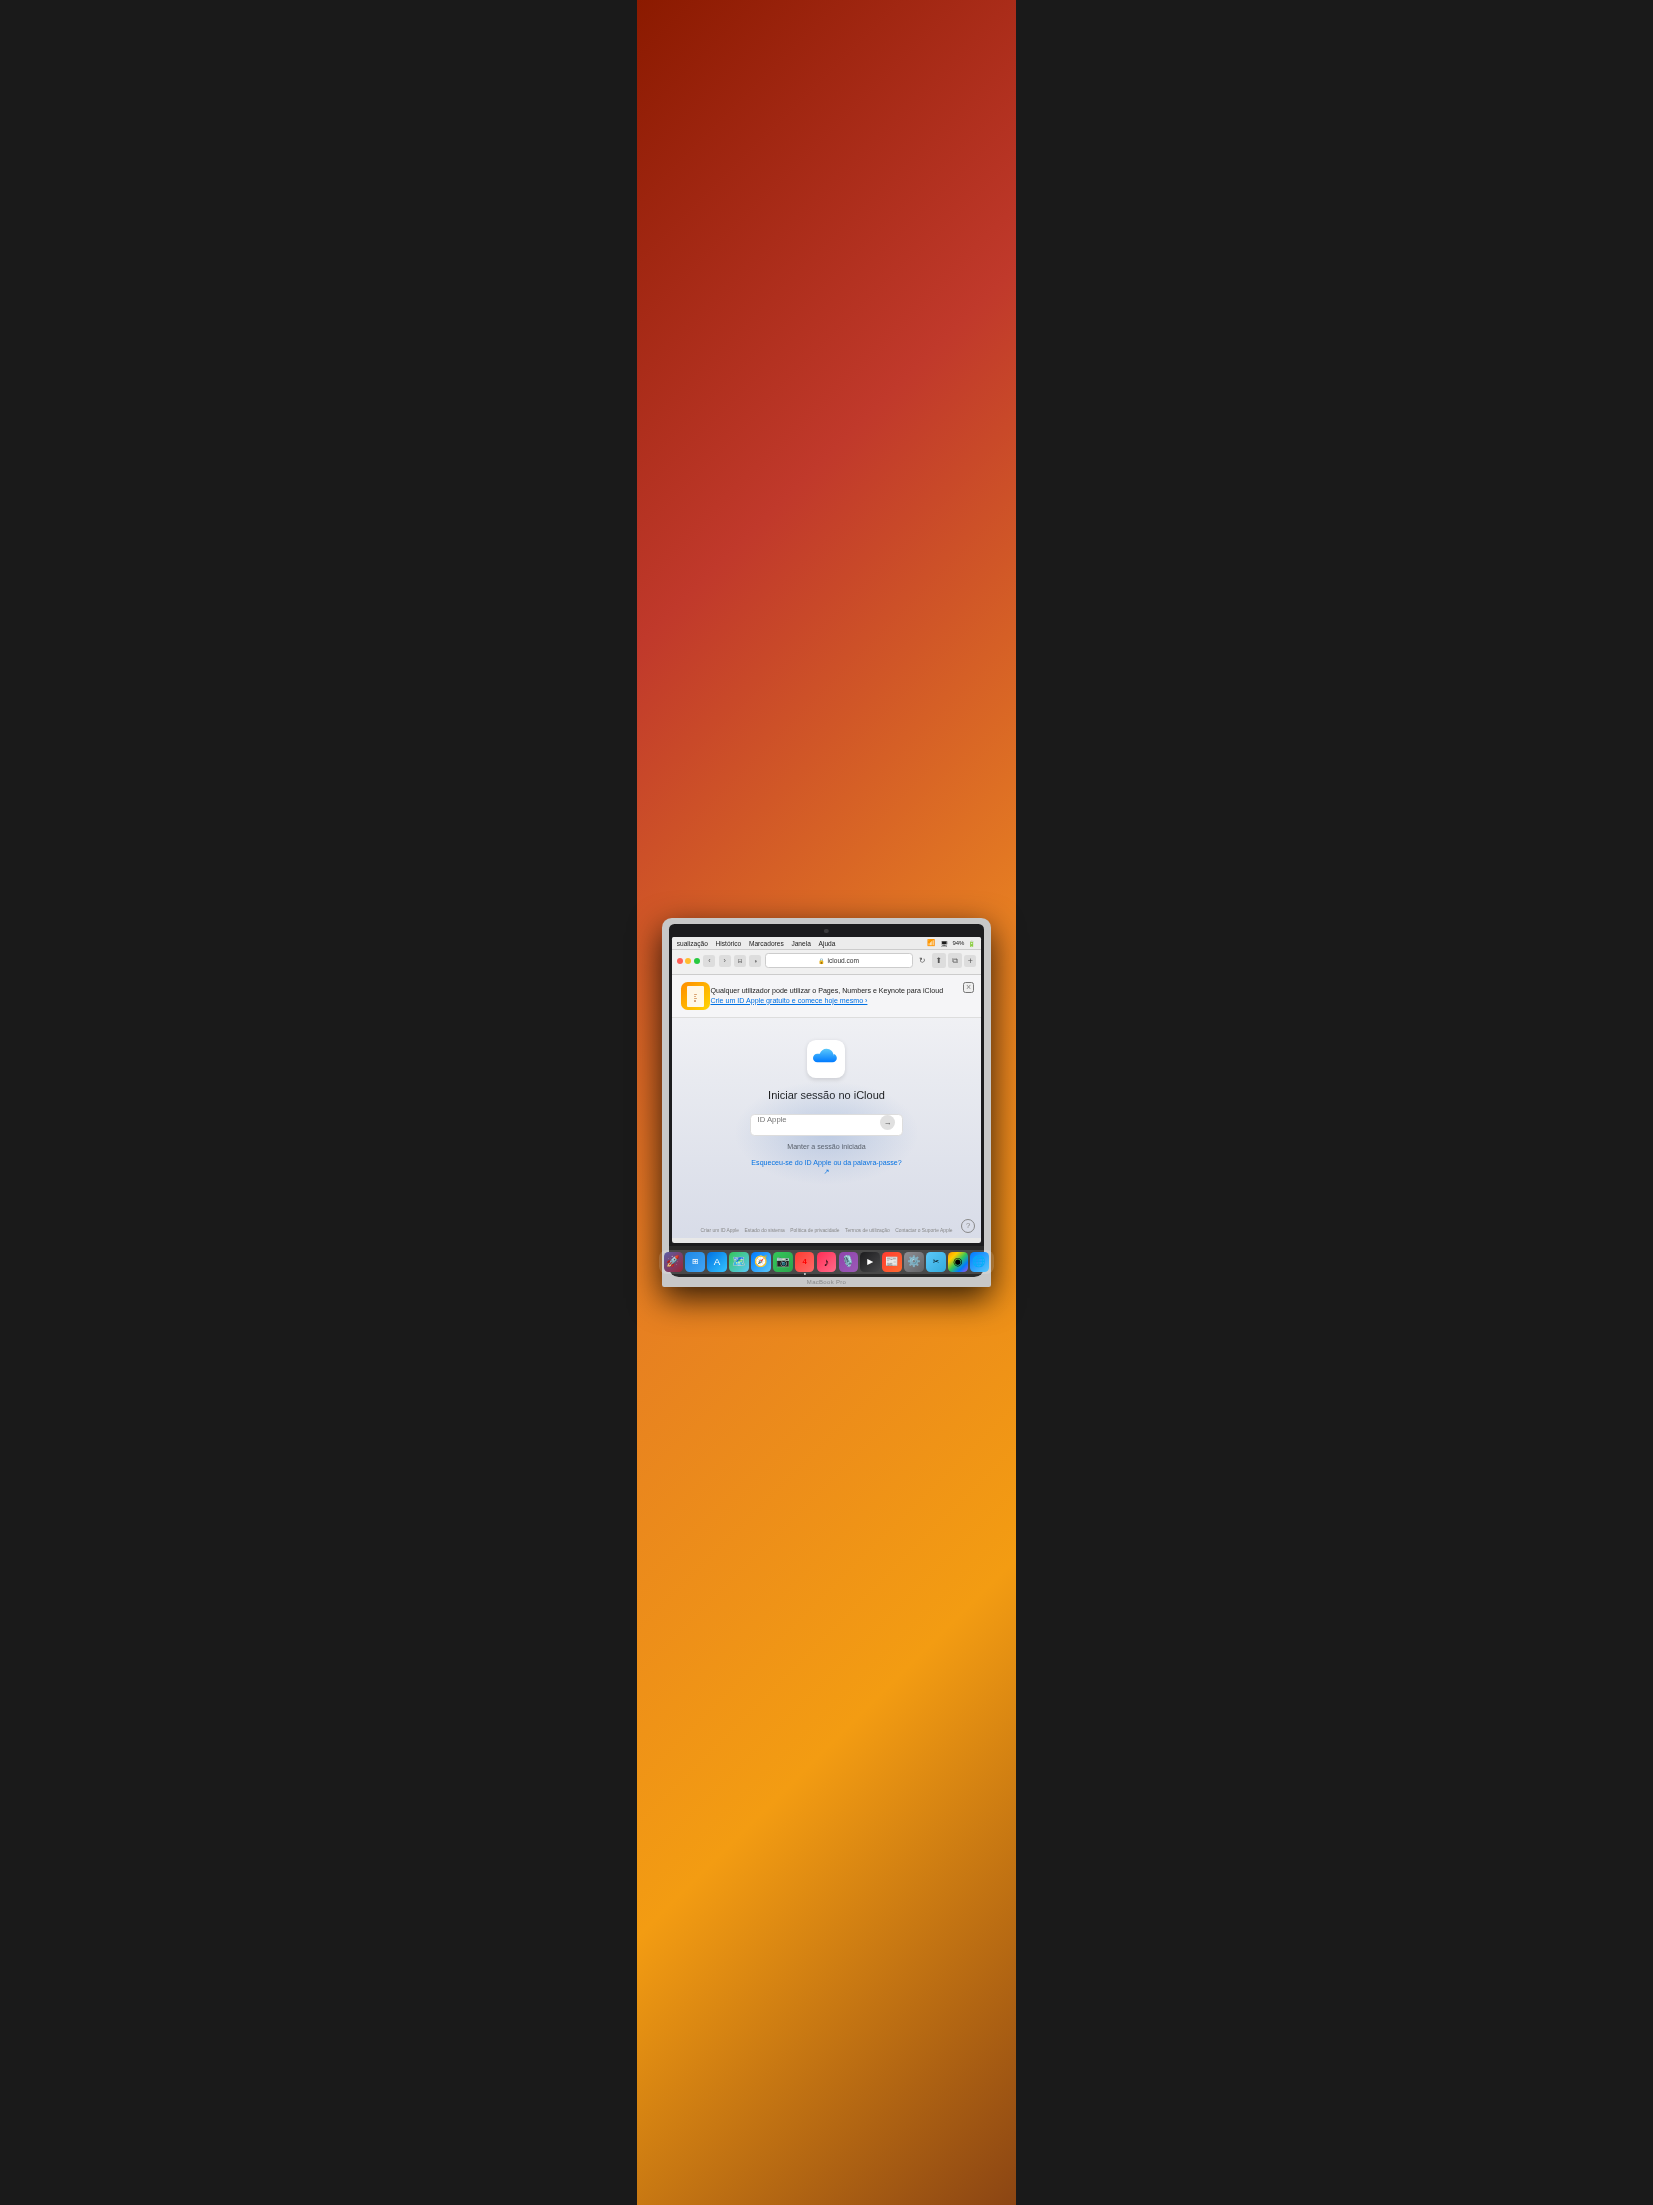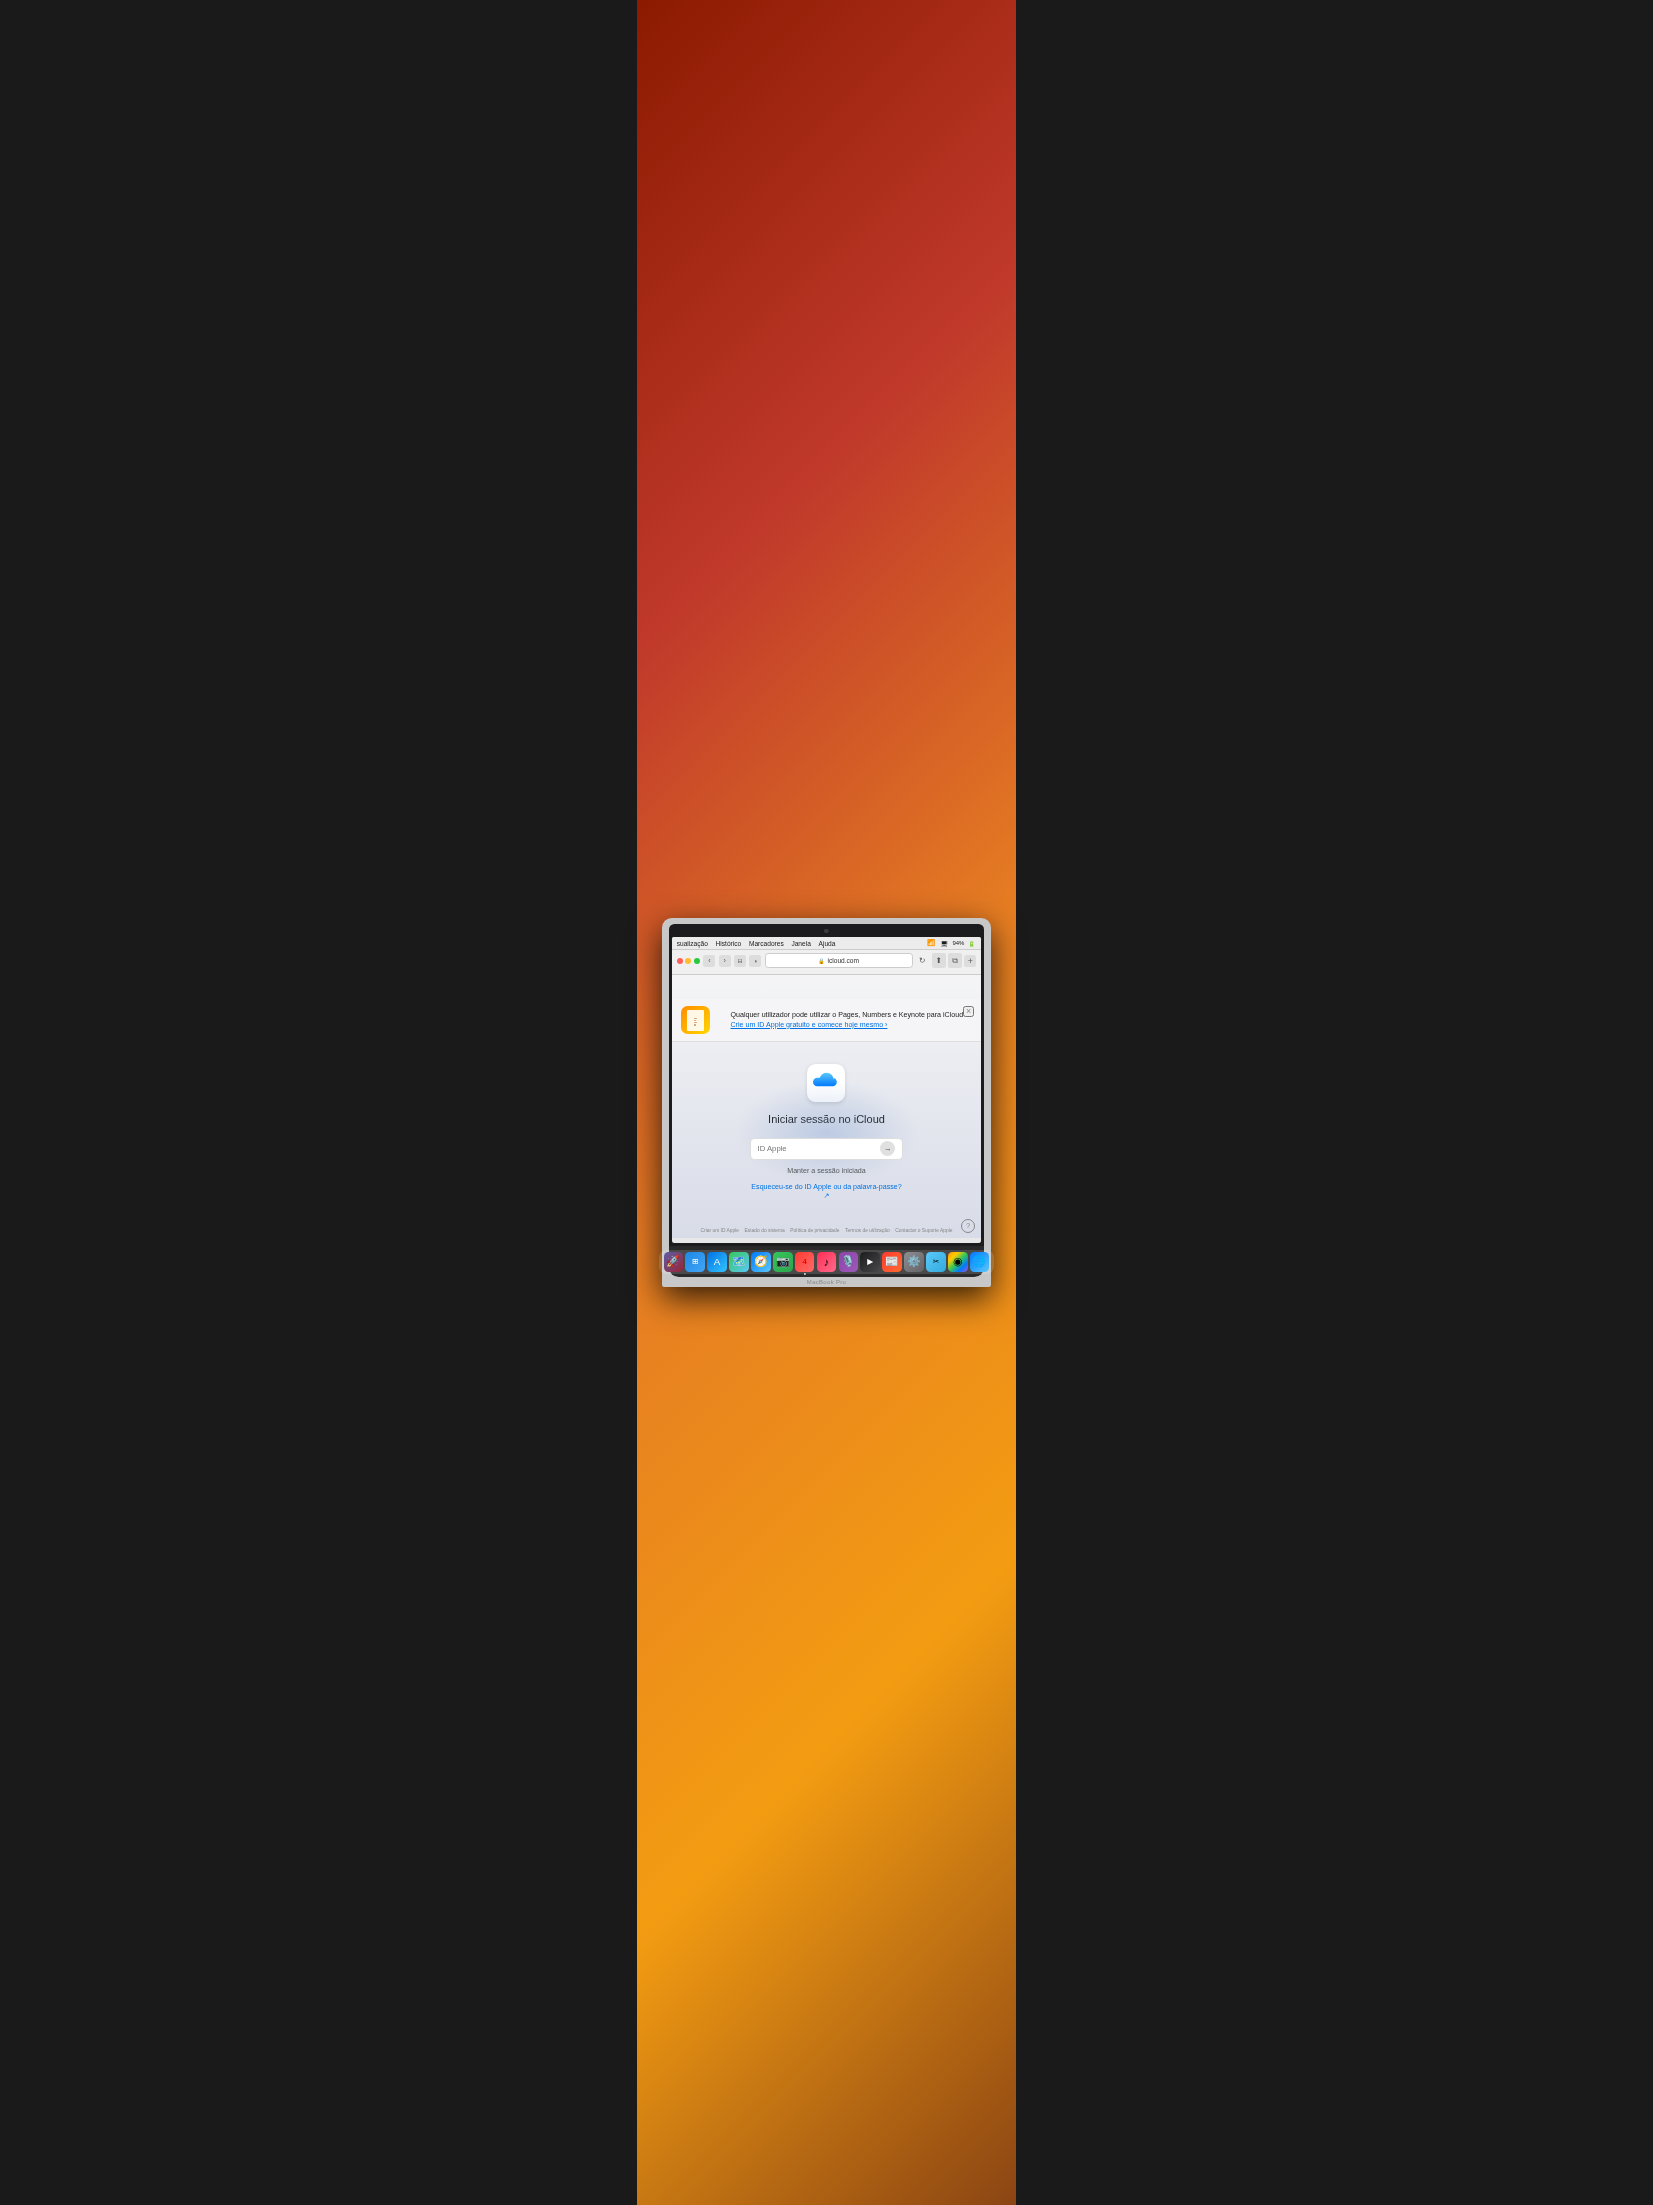--- a/index.html
+++ b/index.html
@@ -232,23 +232,22 @@
       pointer-events: none;
     }
 
     
     .notification-banner {
       background: #f5f5f7;
       border-bottom: 0.5px solid #ddd;
       padding: 6.6px 8.8px;
       display: flex;
       align-items: center;
-      gap: 21px;
-      position: relative;
-      margin-top: 24px;
+      gap: 1px;
+      position: relative;
     }
 
     
     .pages-icon {
       width: 28.4px;
       height: 28.4px;
       border-radius: 6.6px;
       overflow: hidden;
       flex-shrink: 0;
       position: relative;
@@ -354,21 +353,21 @@
       gap: 7.7px;
     }
 
     .apple-id-field {
       width: 100%;
       height: 22px;
       background: white;
       border: 0.5px solid #ddd;
       border-radius: 4.4px;
       display: flex;
-      align-items: center;
+      align-items: flex-start;
       padding: 0 6.6px;
       position: relative;
     }
 
     .apple-id-input {
       flex: 1;
       border: none;
       outline: none;
       font-size: 7.7px;
       color: #888;

